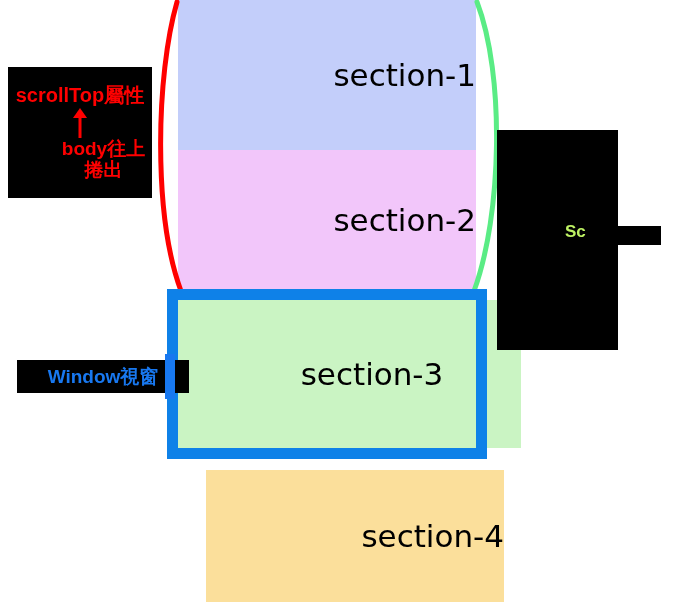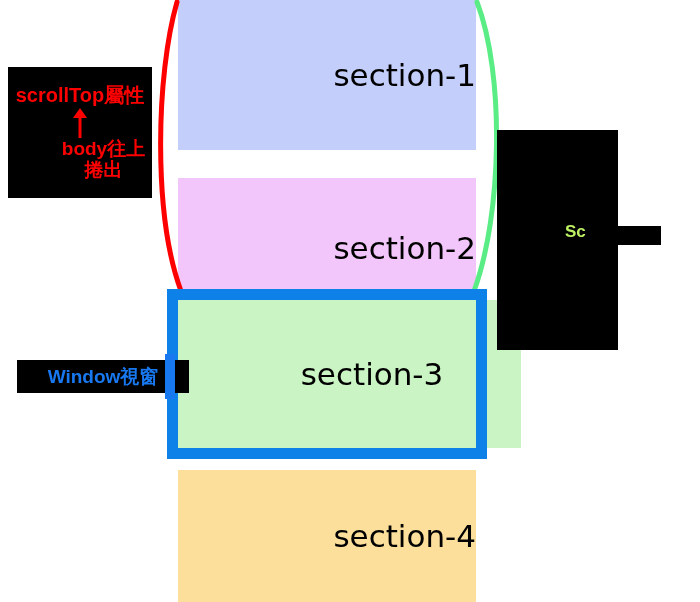--- a/index.html
+++ b/index.html
@@ -41,21 +41,21 @@
     width: 298px;
     height: 148px;
     display: flex;
     align-items: center;
     justify-content: center;
     color: #000000;
     font-size: 31px;
     font-family: "DejaVu Sans", sans-serif;
     padding-left: 45px;
   }
-  #section-4 { top: 470px; height: 132px; }
+  #section-4 { top: 470px; height: 132px; margin-left: 28px; }
 
   
   #viewport-frame {
     position: absolute;
     left: 167px;
     top: 289px;
     width: 320px;
     height: 170px;
     border: 11px solid #0e81e8;
     box-sizing: border-box;
@@ -195,21 +195,21 @@
 </style>
 </head>
 <body>
 
 <div id="canvas">
 
   <div class="section" id="section-1" style="background:#c3cefa;">
     <span>section-1</span>
   </div>
 
-  <div class="section" id="section-2" style="background:#f2c6fa;margin-top:28px;">
+  <div class="section" id="section-2" style="background:#f2c6fa;">
     <span>section-2</span>
   </div>
 
   <div id="section-3-inner" style="background:#caf4c3;">
     <span>section-3</span>
   </div>
 
   <div class="section" id="section-4" style="background:#fbdf9b;">
     <span>section-4</span>
   </div>

